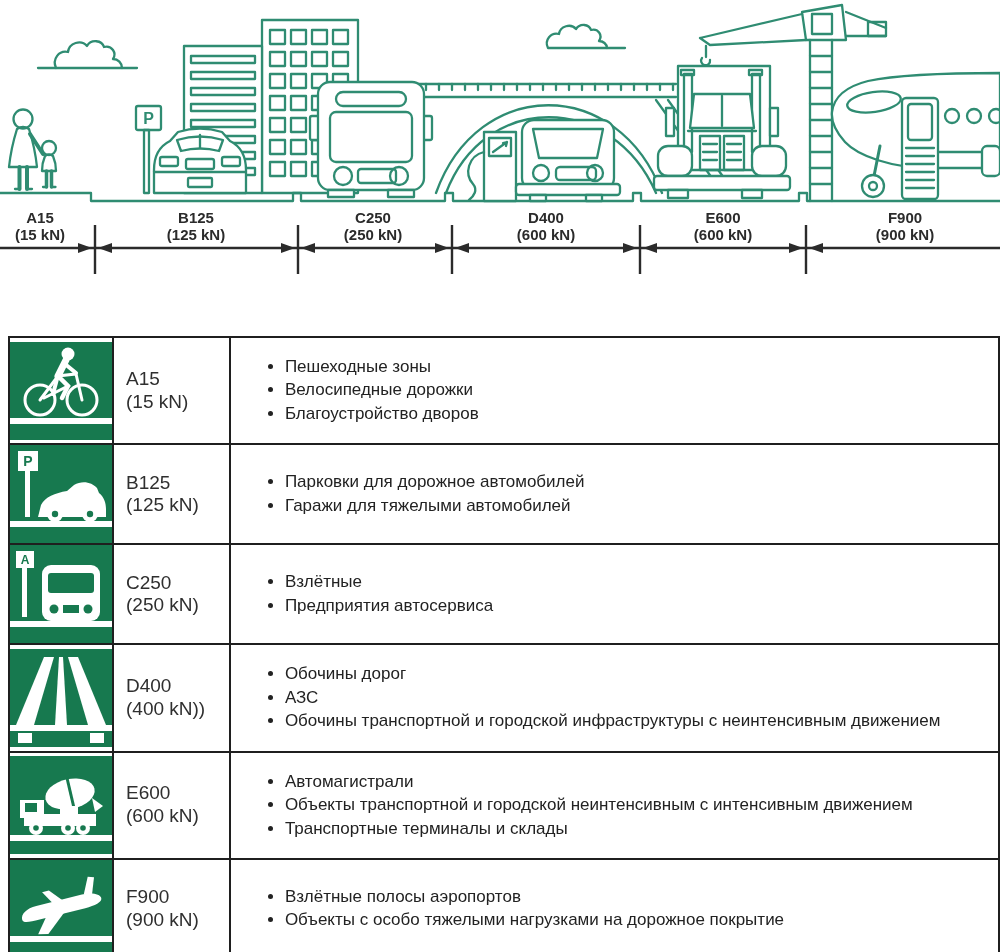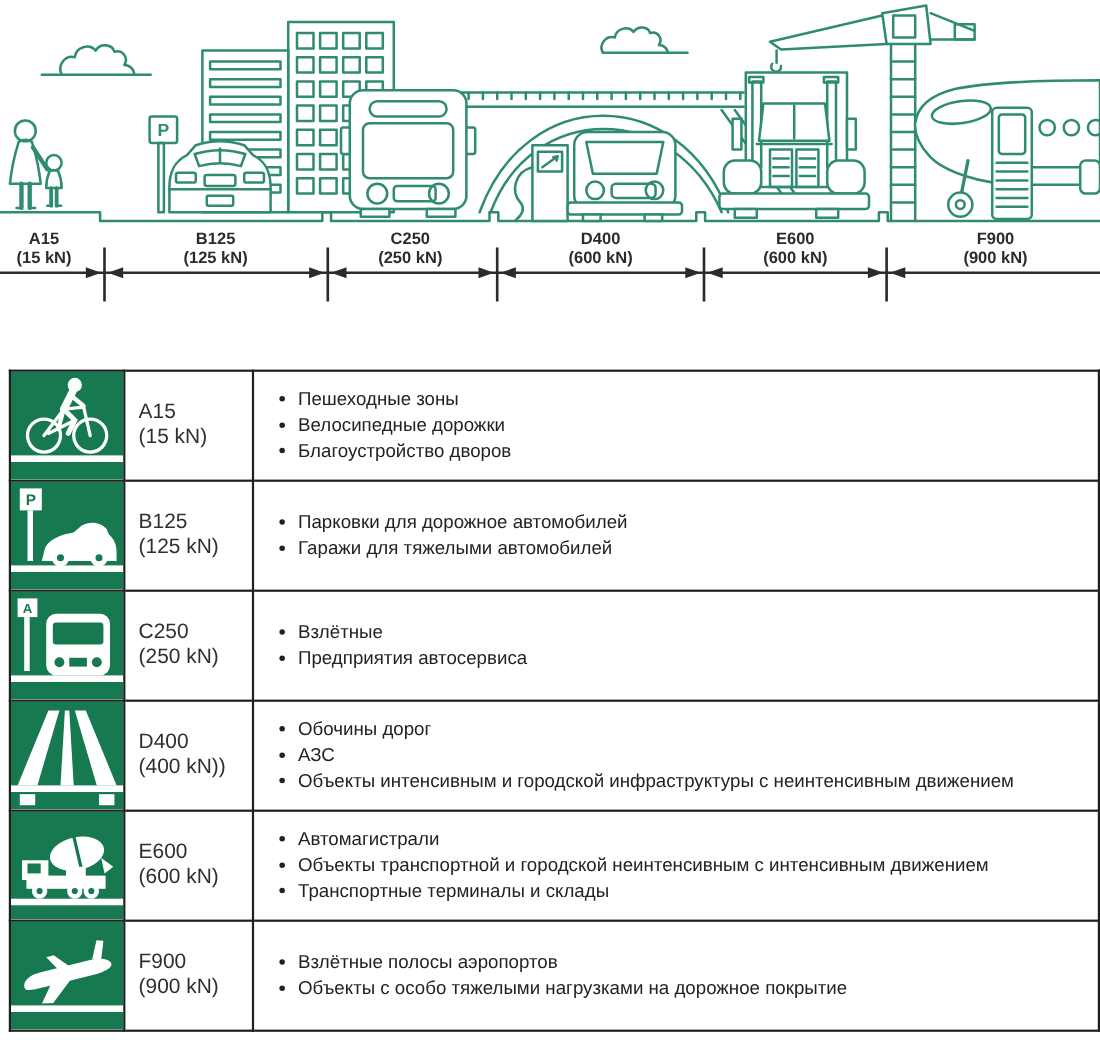--- a/index.html
+++ b/index.html
@@ -13,21 +13,21 @@
   .dims svg{position:absolute;left:0;top:0;}
   .dim-label{position:absolute;top:4px;width:140px;text-align:center;
              font-weight:bold;font-size:15px;line-height:1.15;color:#2b2b2b;}
   
   .load-table{position:absolute;left:8px;top:336px;border-collapse:collapse;}
   .load-table td{border:2px solid #1f1f1f;vertical-align:middle;}
   td.icon-cell{width:102px;height:98px;padding:0;}
   td.icon-cell svg{display:block;}
   td.code-cell{width:104px;padding:0 0 0 12px;font-size:19px;line-height:1.2;color:#2f2f2f;}
   td.desc-cell{width:772px;padding:2px 6px 2px 0;}
-  .desc-cell ul{margin:2px;padding-left:38px;font-size:17px;line-height:1.32;color:#222;}
+  .desc-cell ul{margin:16px;padding-left:38px;font-size:17px;line-height:1.32;color:#222;}
   .desc-cell li{margin:1px 0;}
 </style>
 </head>
 <body>
 
 <div class="canvas">
 
   <div class="scene">
     <svg width="1000" height="205" viewBox="0 0 1000 205" fill="none" stroke="#2f8c72" stroke-width="2.3" stroke-linecap="round" stroke-linejoin="round">
       <defs>
@@ -354,21 +354,21 @@
         </svg>
       </td>
       <td class="code-cell">
         <div>D400</div>
         <div>(400 kN))</div>
       </td>
       <td class="desc-cell">
         <ul>
           <li>Обочины дорог</li>
           <li>АЗС</li>
-          <li>Объекты интенсивным и городской инфраструктуры с неинтенсивным движением</li>
+          <li>Обочины транспортной и городской инфраструктуры с неинтенсивным движением</li>
         </ul>
       </td>
     </tr>
 
     <tr>
       <td class="icon-cell">
         <svg width="102" height="98" viewBox="0 0 102 98">
           <rect width="102" height="98" fill="#17794f"></rect>
           <ellipse cx="60" cy="38" rx="25" ry="15" fill="#fff" transform="rotate(-12 60 38)"></ellipse>
           <path d="M57,22 L64,52" stroke="#17794f" stroke-width="3"></path>

